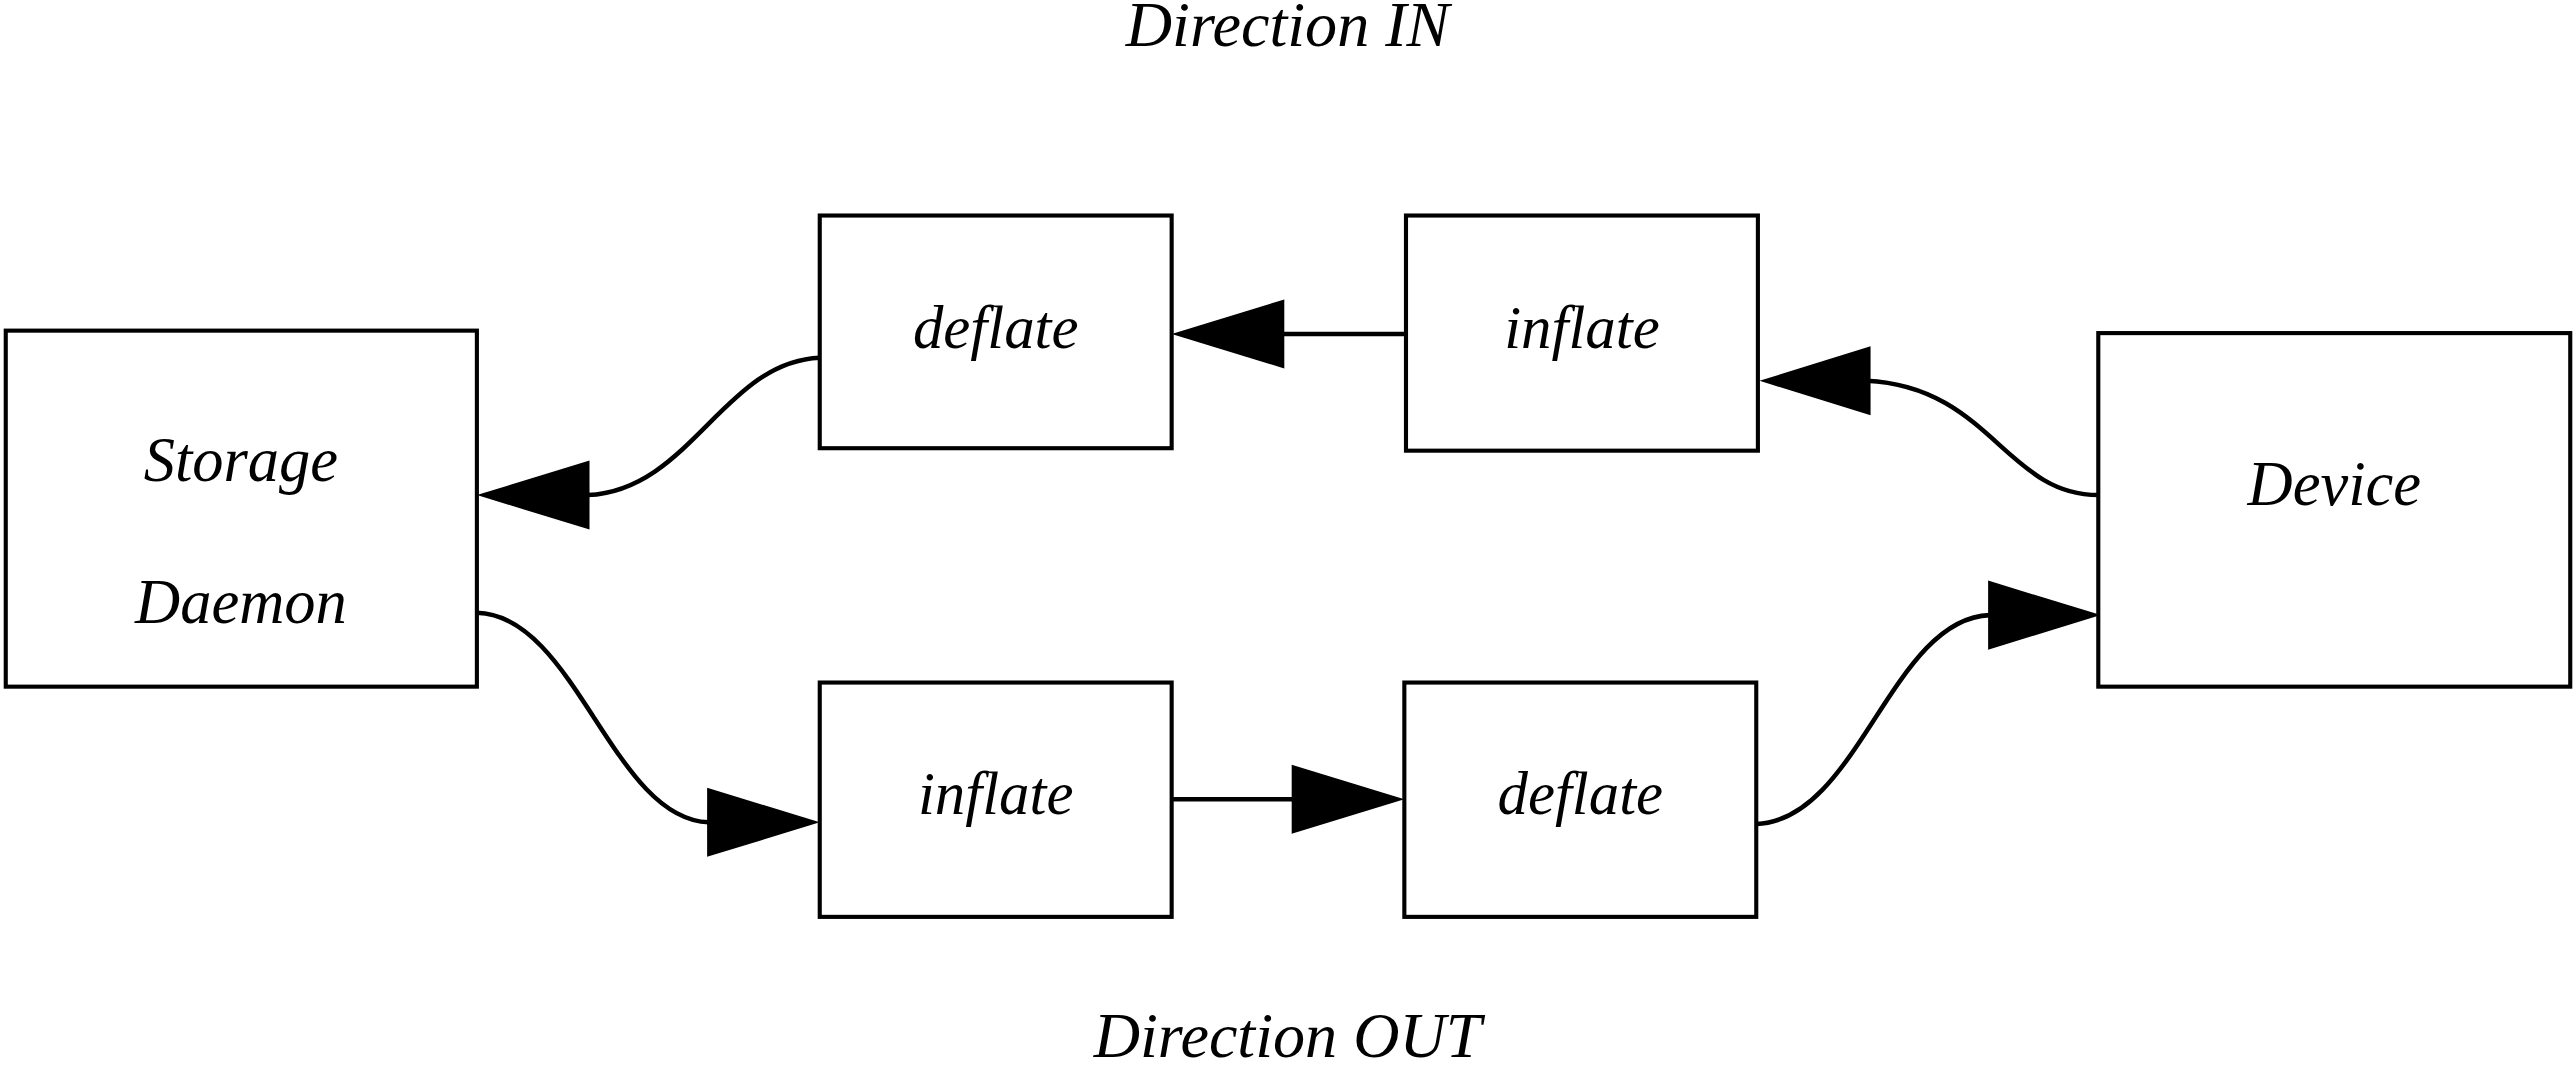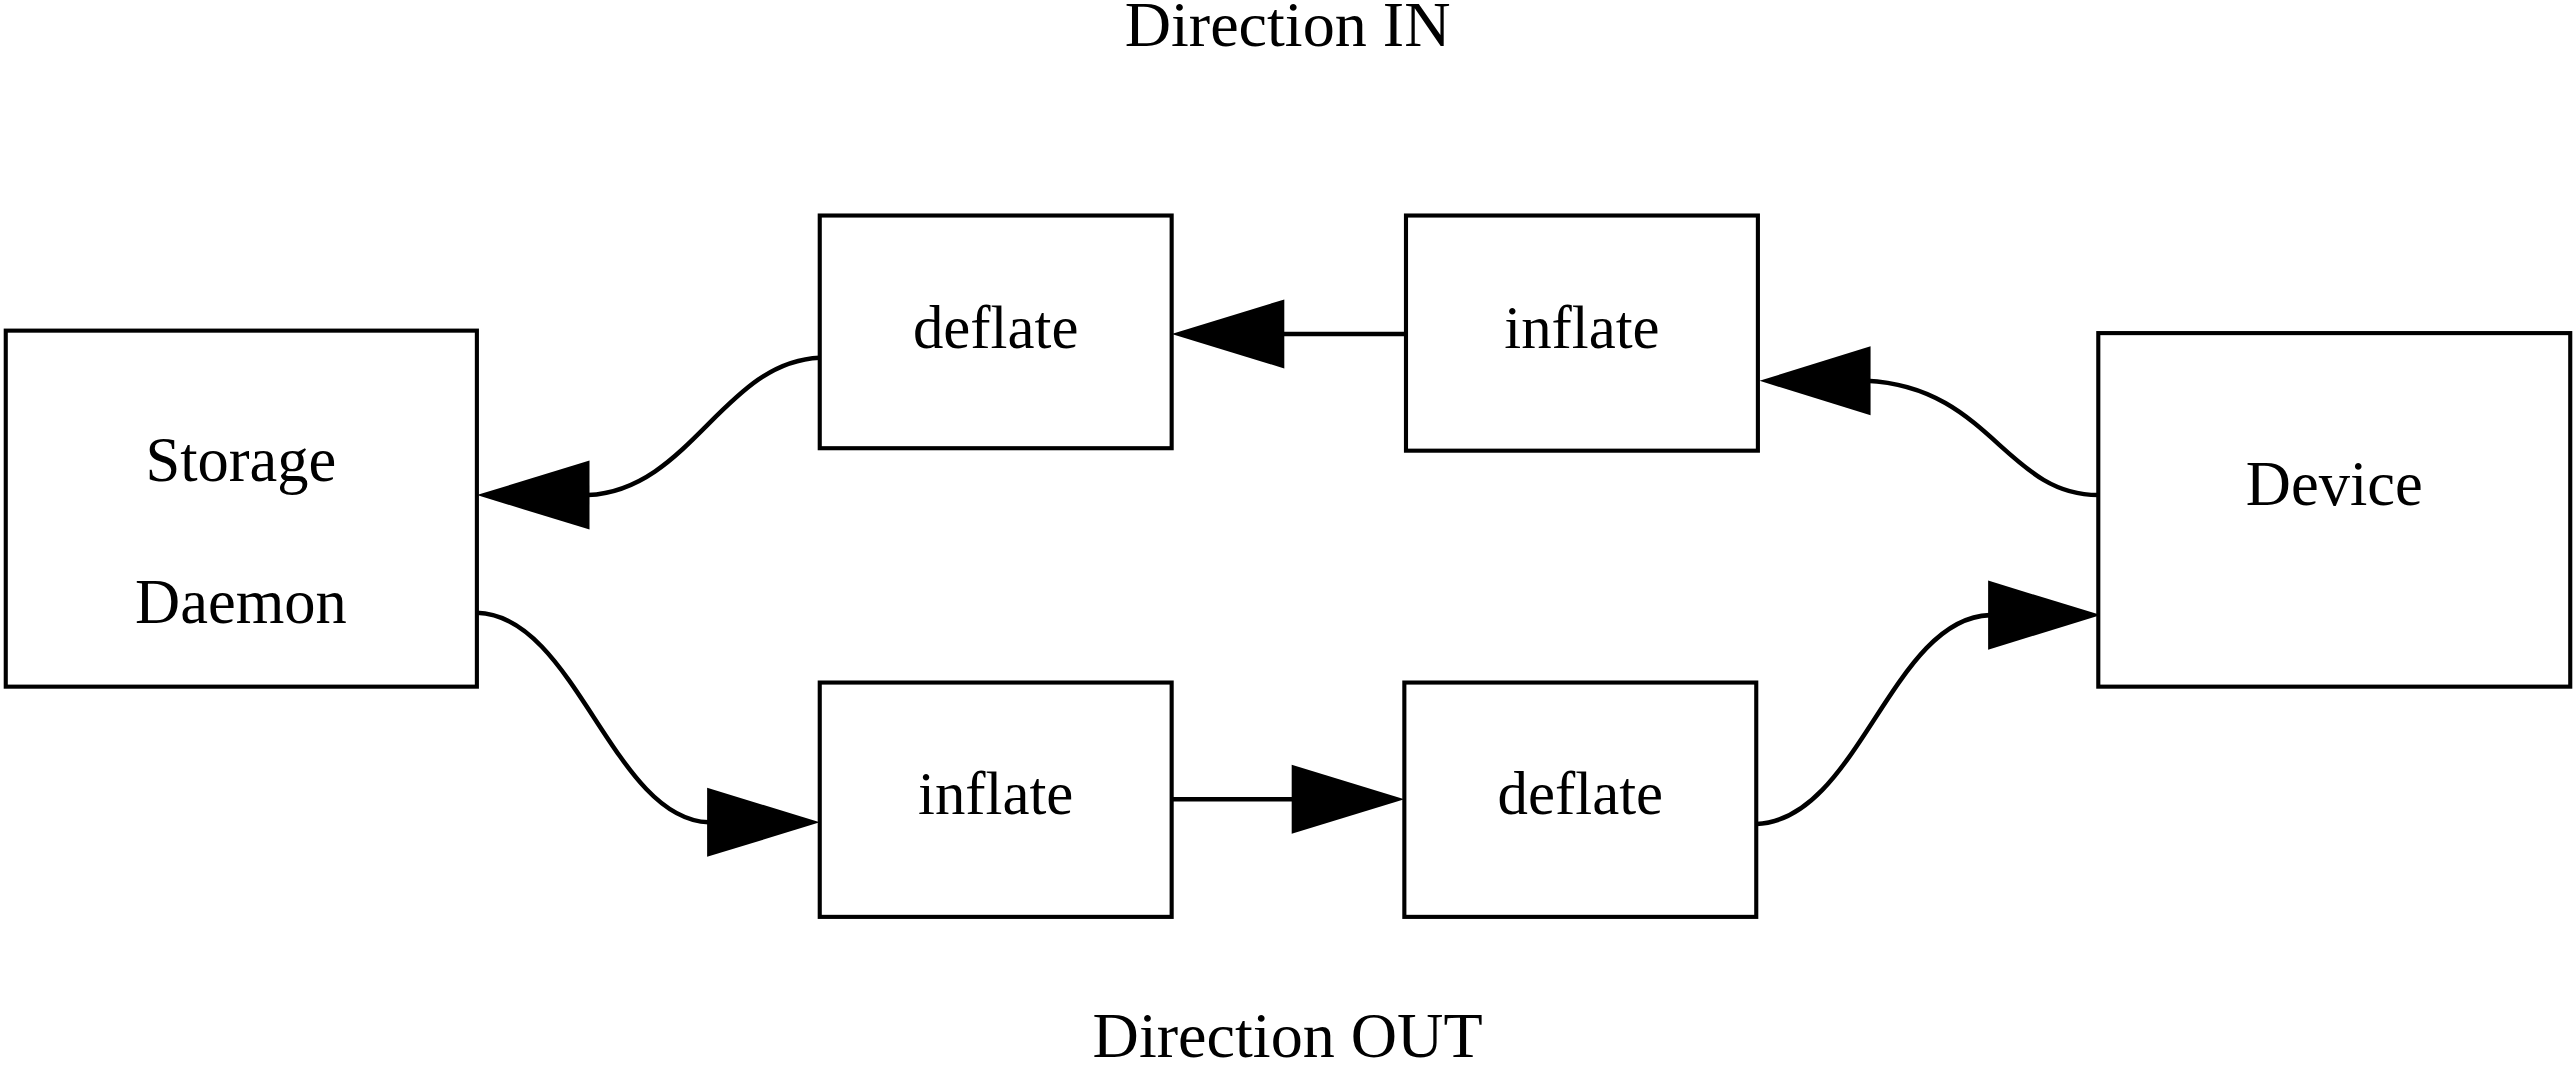--- a/index.html
+++ b/index.html
@@ -7,20 +7,21 @@
     padding: 0;
     background: #ffffff;
   }
   #page {
     position: relative;
     width: 2576px;
     height: 1088px;
     background: #ffffff;
     overflow: hidden;
     font-family: "Liberation Serif", "DejaVu Serif", serif;
+    font-style: italic;
   }
   #diagram-svg {
     position: absolute;
     top: 0;
     left: 0;
     width: 2576px;
     height: 1088px;
     display: block;
   }
   .node-rect {

